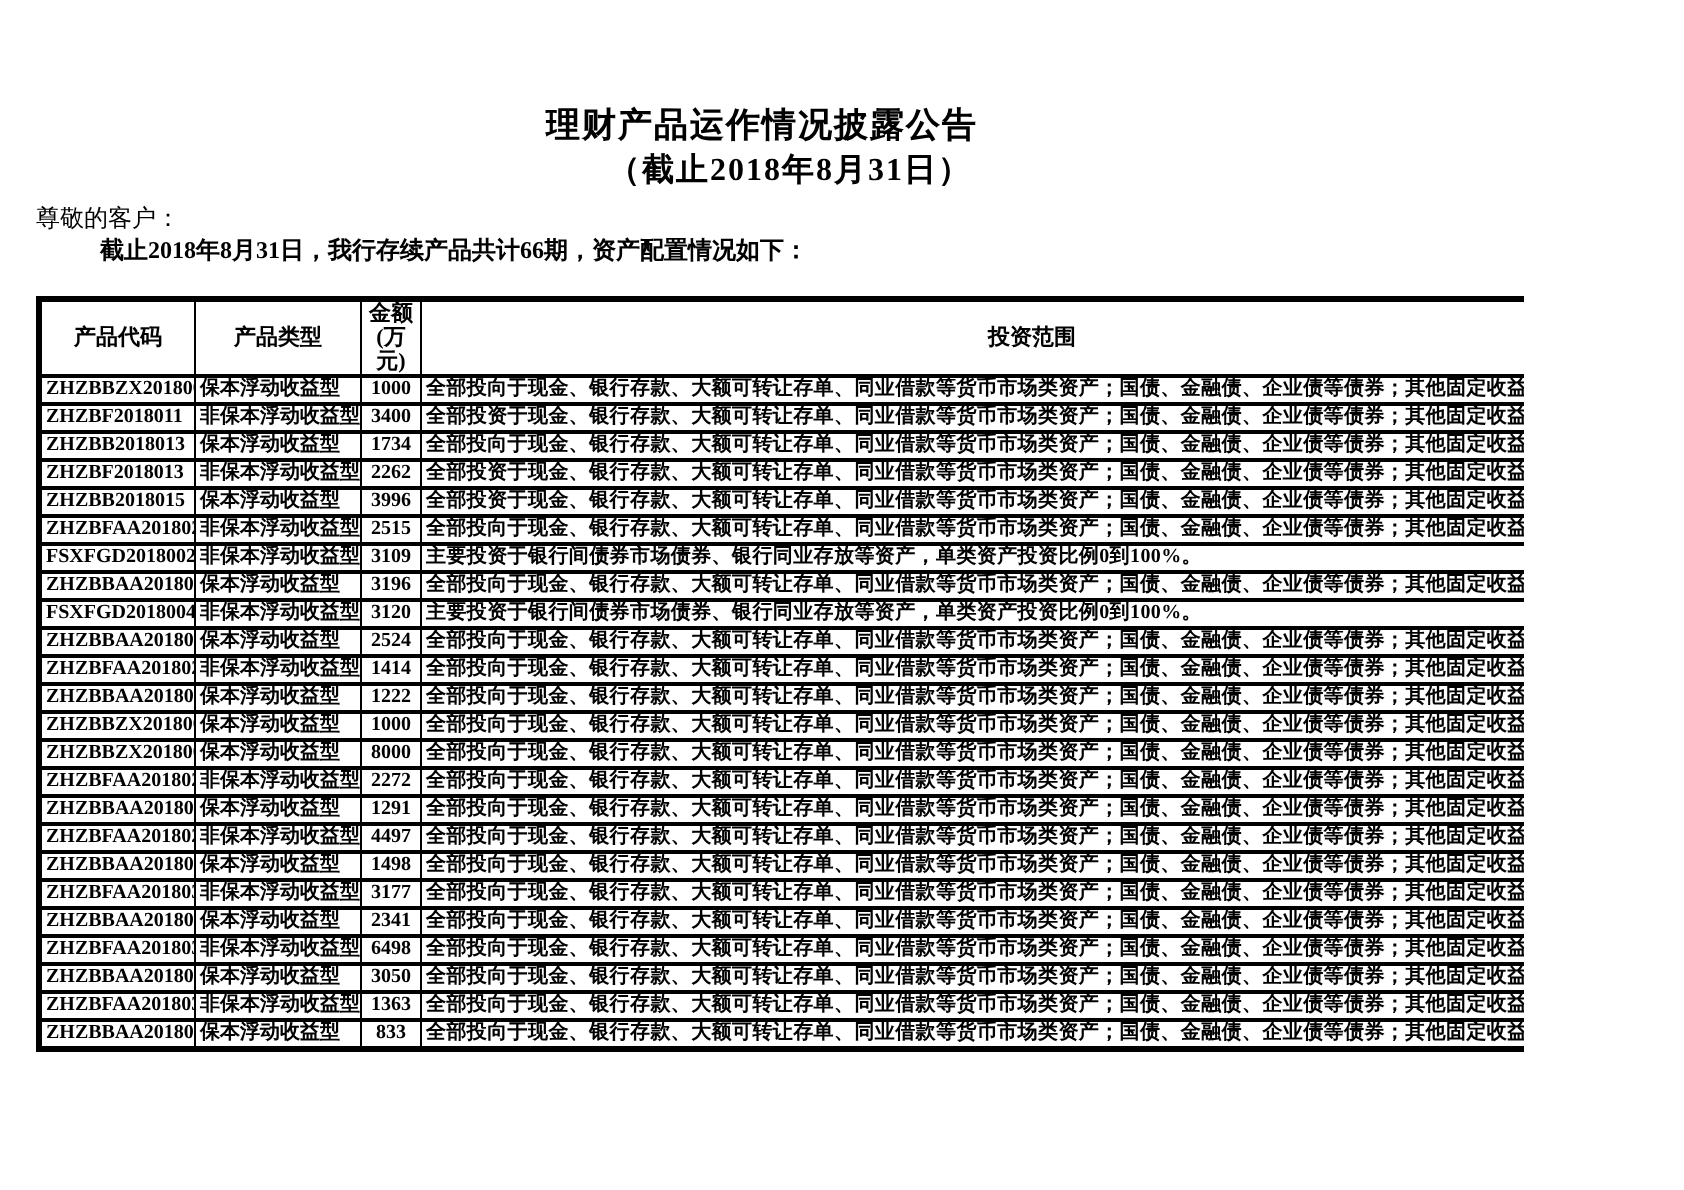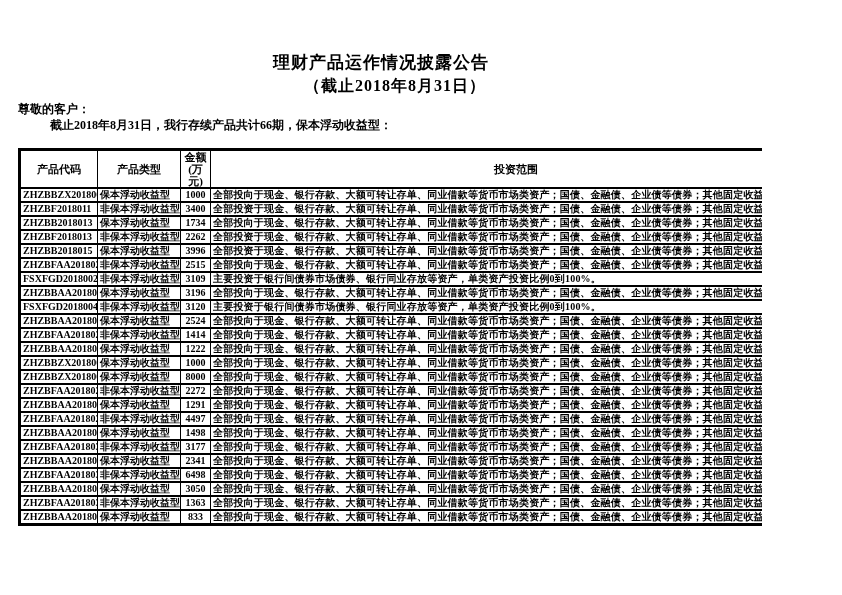--- a/index.html
+++ b/index.html
@@ -14,21 +14,21 @@
   }
   .doc-header { position:absolute; top:52px; left:0; width:100%; text-align:center; }
   .doc-title {
     font-size:17px; font-weight:bold; letter-spacing:1px; line-height:1.35;
   }
   .doc-subtitle {
     font-size:16px; font-weight:bold; letter-spacing:1px; line-height:1.35;margin-left:28px;
   }
   .greeting {
     position:absolute; top:101px; left:18px;
-    font-size:12px; font-weight:bold;
+    font-size:12px; font-weight:normal;
   }
   .intro {
     position:absolute; top:117px; left:50px;
     font-size:12px; font-weight:bold;
   }
   table.products {
     position:absolute; top:148px; left:18px;
     width:806px;
     border-collapse:collapse;
     table-layout:fixed;
@@ -72,21 +72,21 @@
 <body>
 
 <div class="page">
 
   <div class="doc-header">
     <div class="doc-title">理财产品运作情况披露公告</div>
     <div class="doc-subtitle">（截止2018年8月31日）</div>
   </div>
 
   <div class="greeting">尊敬的客户：</div>
-  <div class="intro">截止2018年8月31日，我行存续产品共计66期，保本浮动收益型：</div>
+  <div class="intro">截止2018年8月31日，我行存续产品共计66期，资产配置情况如下：</div>
 
   <table class="products">
     <colgroup>
       <col class="col-code">
         <col class="col-type">
         <col class="col-amount">
         <col class="col-scope">
     </colgroup>
     <thead>
       <tr>

